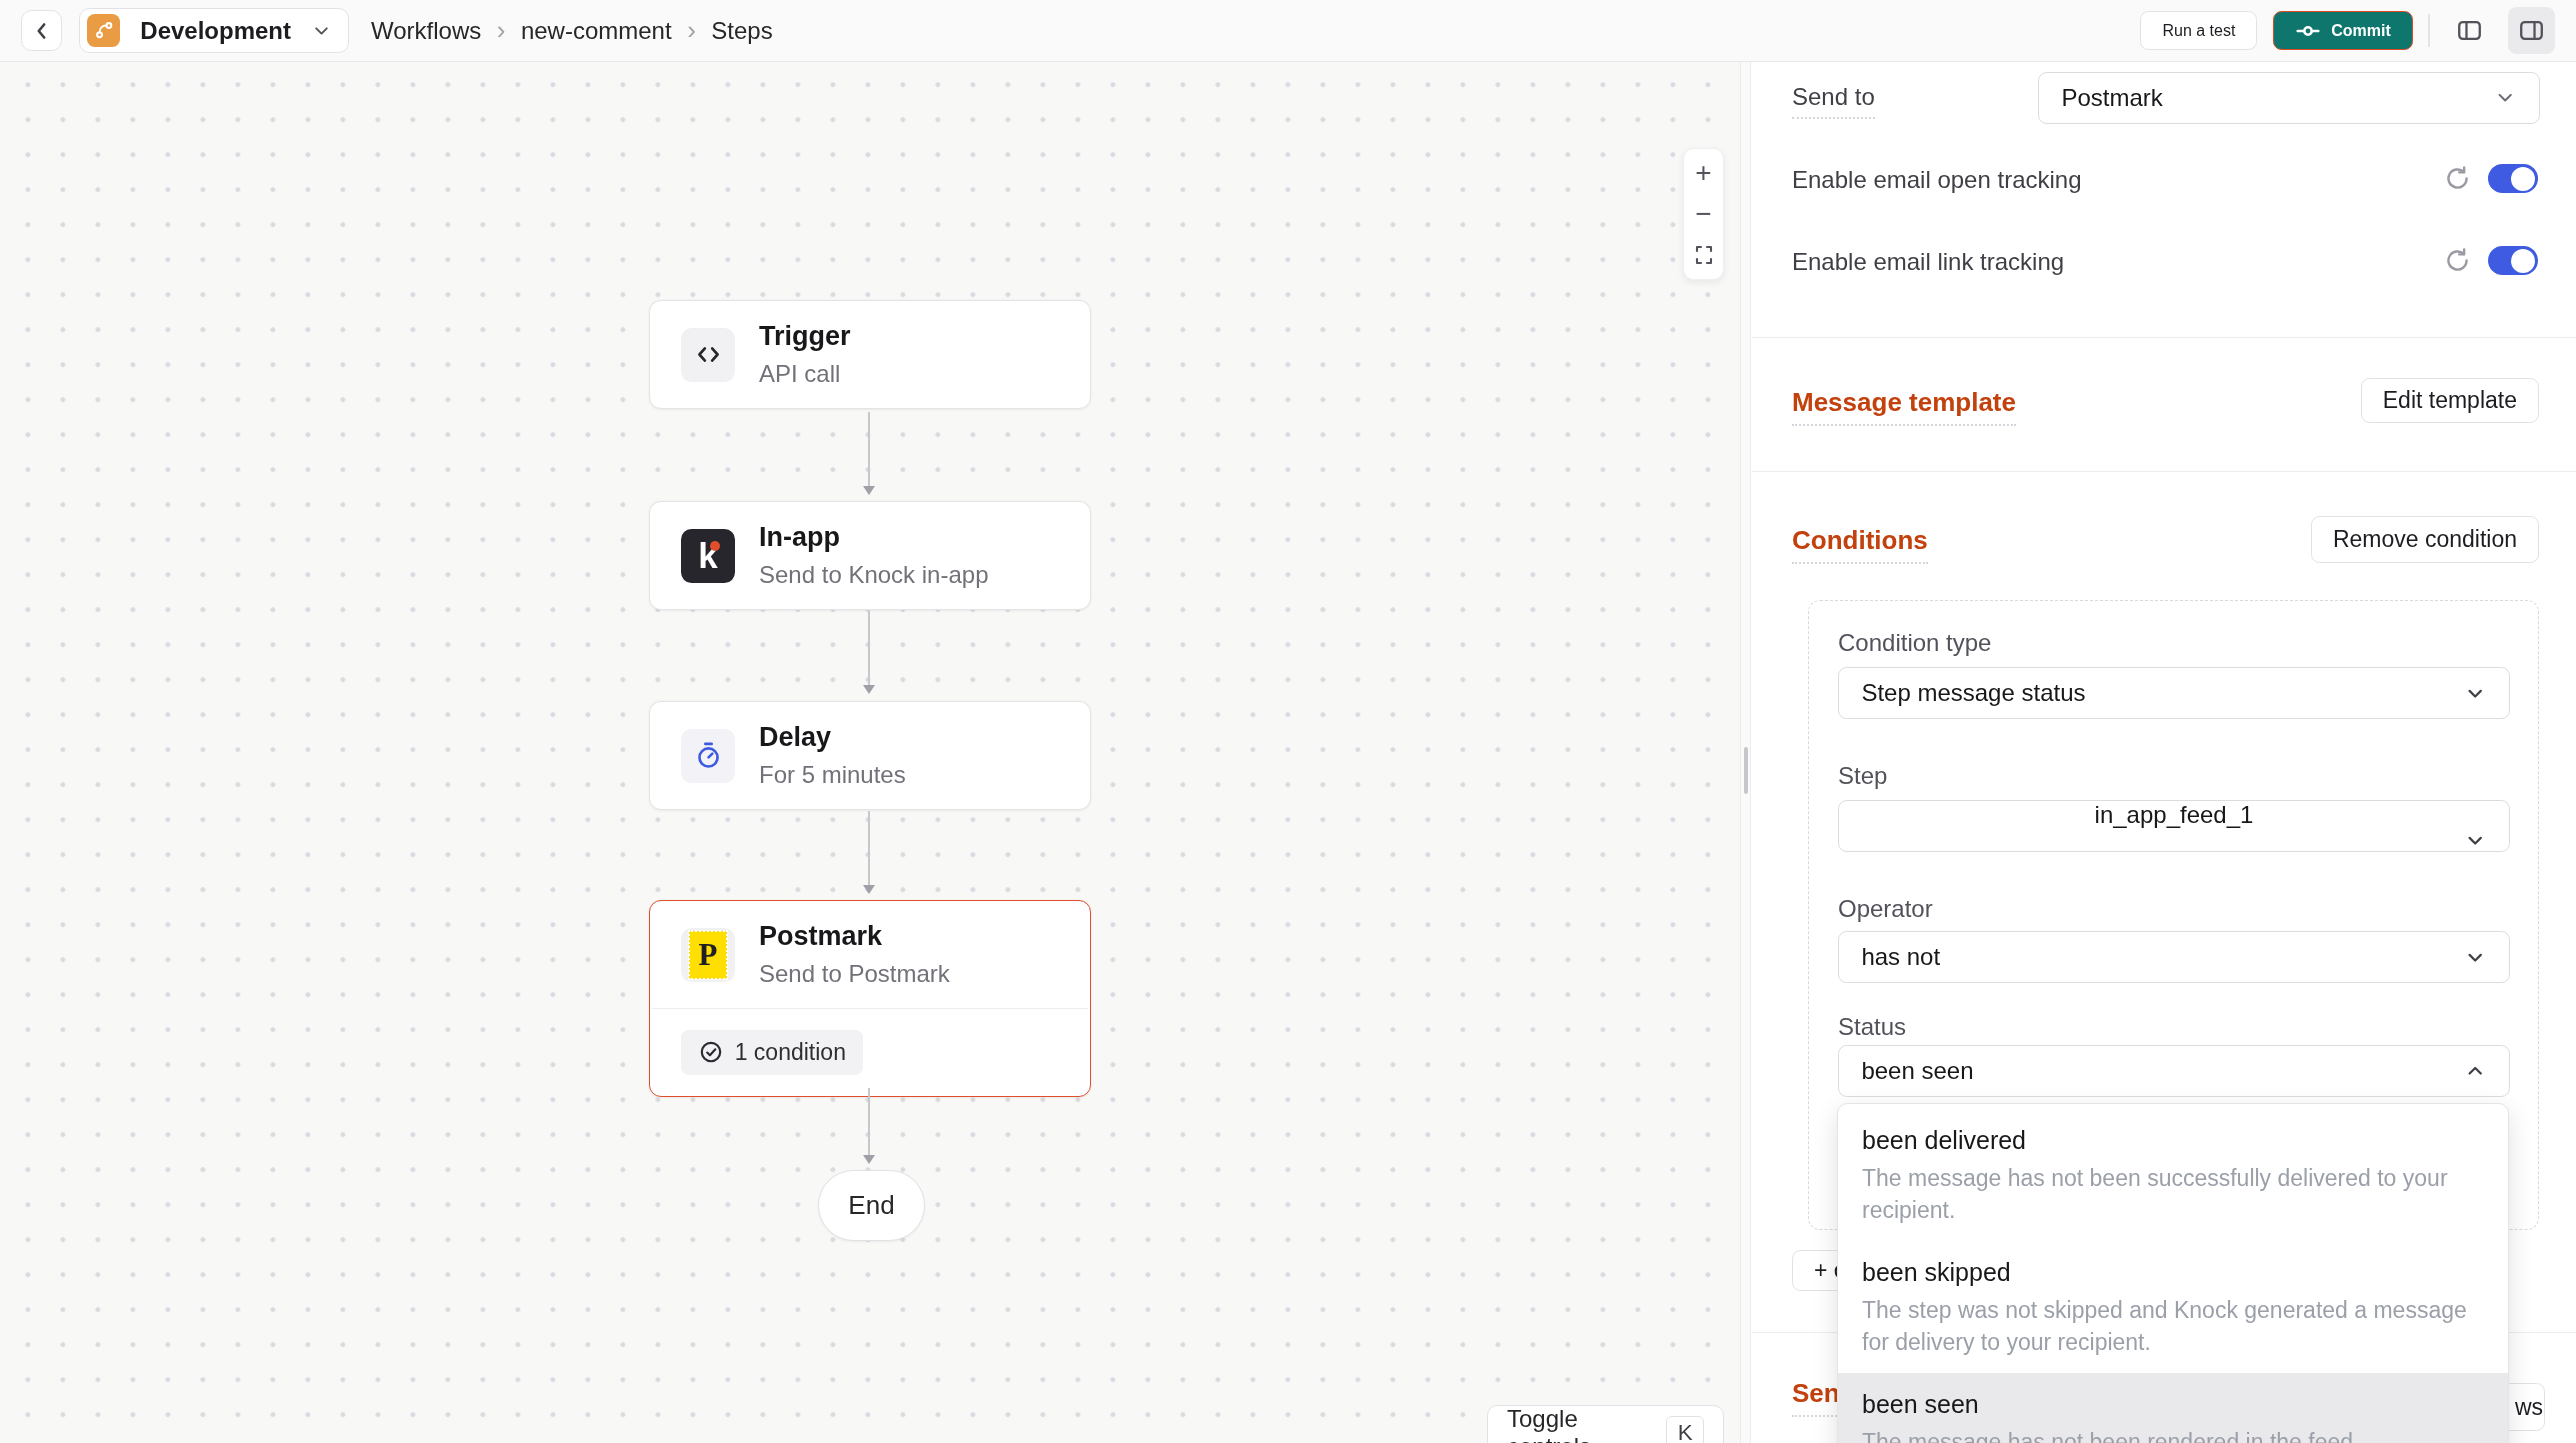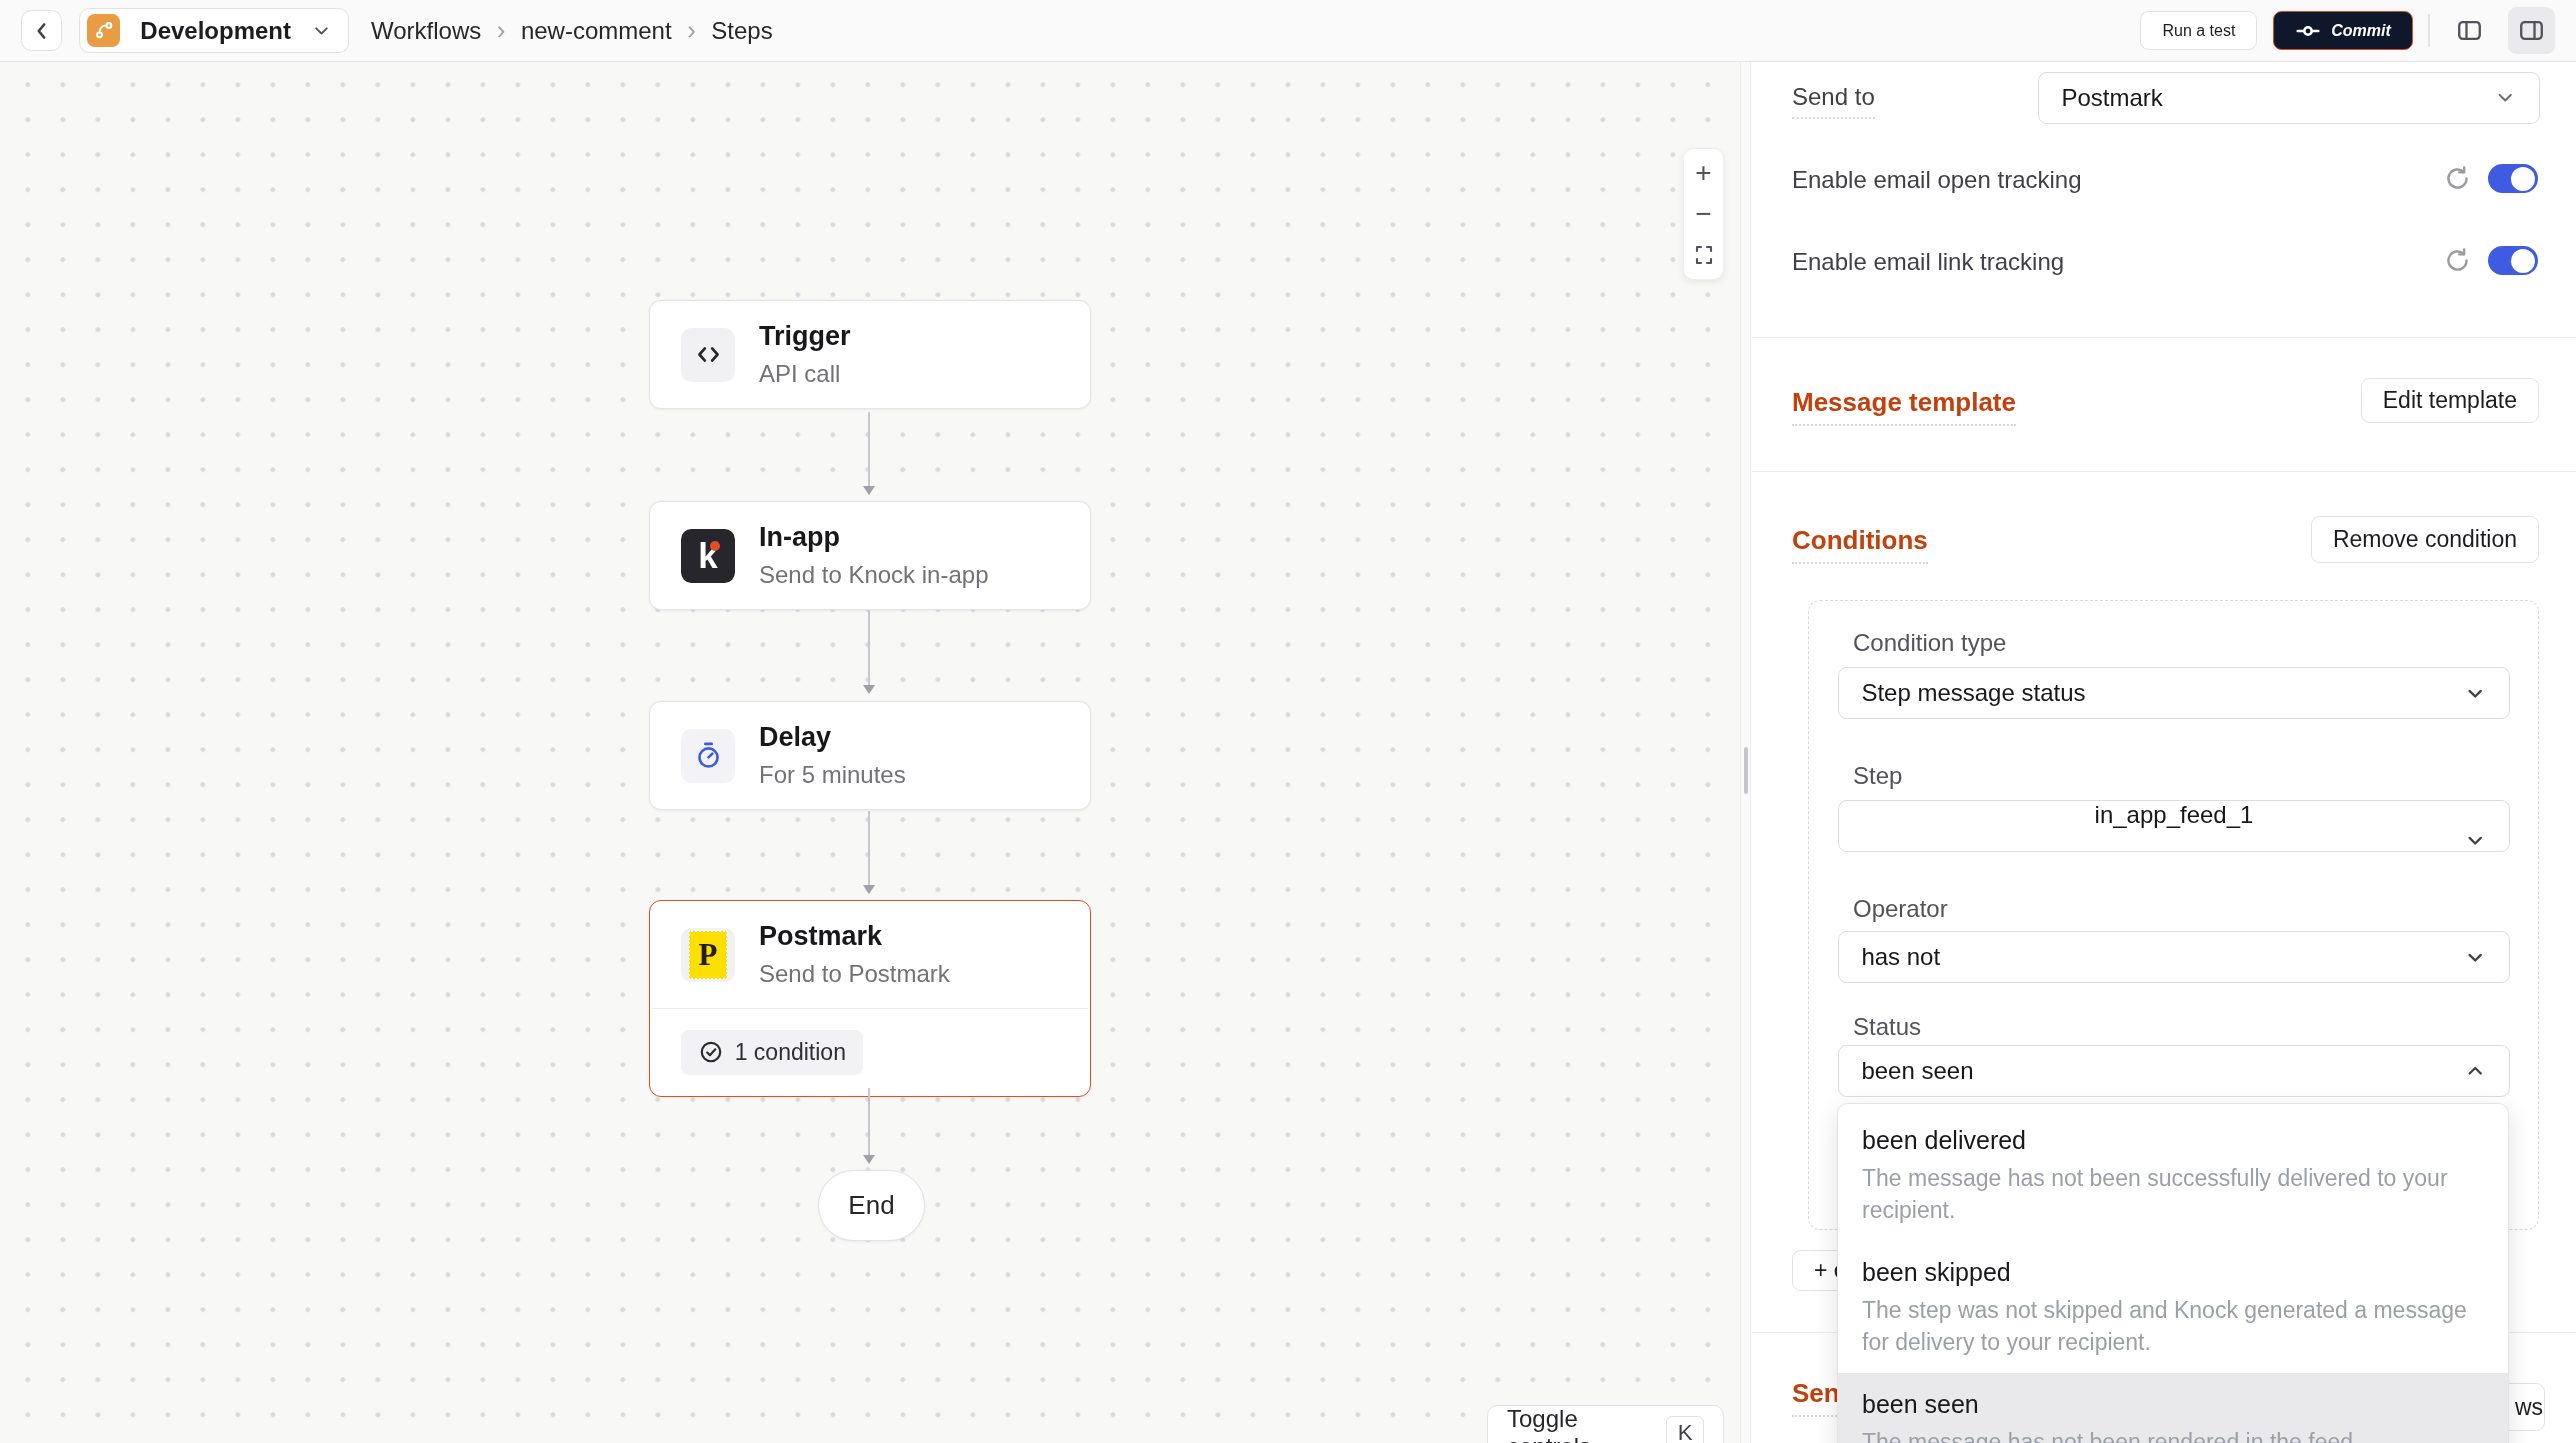--- a/index.html
+++ b/index.html
@@ -15,21 +15,21 @@
              align-items:center; gap:20px; padding:0 15.5px 0 7px; }
   .envicon { width:33px; height:33px; border-radius:7.8px; background:#E99C44; display:flex; align-items:center; justify-content:center; }
   .envlabel { font-size:24px; font-weight:700; color:#1C1C21; }
   .crumbs { display:flex; align-items:center; gap:15.5px; margin-left:5.2px; }
   .crumb { font-size:24px; color:#27272A; font-weight:500; }
   .crumbsep { font-size:26px; color:#A1A1AA; }
   .hright { margin-left:auto; display:flex; align-items:center; gap:15.5px; }
   .btn { height:39px; background:#fff; border:0.9px solid #E2E2E6; border-radius:8.6px; font-size:16px;
          font-weight:500; color:#1C1C21; padding:0 21px; display:flex; align-items:center; gap:10.4px;
          cursor:pointer; font-family:inherit; }
-  .btn-primary { background:#0f172a; border-color:#DE4A26; color:#fff; font-weight:600;font-style:italic; }
+  .btn-primary { background:#0f766e; border-color:#DE4A26; color:#fff; font-weight:600; }
   .vdiv { width:1.7px; height:33px; background:#E4E4E7; }
   .panelbtn { width:47px; height:47px; border-radius:8.6px; display:flex; align-items:center; justify-content:center; cursor:pointer; }
   .panelbtn.active { background:#EAEAED; }
 
   
   #canvas { position:absolute; left:0; top:62px; width:1741px; height:1381px; background:#F8F8F7;
             background-image:radial-gradient(#D9D9DF 2.2px, transparent 2.3px); background-size:35px 35px;
             background-position:10.4px 5.2px; border-right:0.9px solid #EBEBEE; }
   .node { position:absolute; left:649px; width:442px; background:#fff; border:0.9px solid #E4E4E7;
           border-radius:12px; box-shadow:0 0.9px 2.6px rgba(20,20,25,.06); cursor:pointer; }
@@ -78,21 +78,21 @@
   .select .chev { margin-left:auto; }
   .toggle { position:absolute; width:50px; height:29px; border-radius:14.7px; background:#D4D4D8; cursor:pointer; }
   .toggle::after { content:''; position:absolute; top:2.6px; left:2.6px; width:24px; height:24px; border-radius:50%; background:#fff; }
   .toggle.on { background:#3E5BE1; }
   .toggle.on::after { left:auto; right:2.6px; }
   .pdivider { position:absolute; left:0; right:0; height:0.9px; background:#ECECEF; }
   .pheading { font-size:26px; font-weight:700; color:#c2410c; }
   .sbtn { position:absolute; height:45px; background:#fff; border:0.9px solid #E2E2E6; border-radius:8.6px;
           font-size:23px; font-weight:500; color:#1C1C21; padding:0 21px; display:flex; align-items:center; cursor:pointer; }
   #condcard { position:absolute; left:56px; top:538px; width:731px; height:630px; border:1.7px dashed #D8D8DE; border-radius:12px; }
-  .flabel { position:absolute; left:44px; font-size:24px; color:#52525B; }
+  .flabel { position:absolute; left:29px; font-size:24px; color:#52525B; }
   .cselect { left:29px; width:672px; }
   #statusmenu { position:absolute; left:85px; top:1041px; width:672px; height:432px; background:#fff;
                 border:0.9px solid #E4E4E7; border-radius:10.4px; box-shadow:0 8.6px 26px rgba(20,20,25,.12);
                 z-index:10; padding-top:5.2px; overflow:hidden; }
   .opt { padding:14px 24px 15.5px 24px; cursor:pointer; }
   .opt.active { background:#E9E9EC; }
   .otitle { font-size:25px; font-weight:500; color:#18181B; line-height:35px; }
   .odesc { font-size:23px; color:#9A9FA8; line-height:32px; margin-top:3.5px; }
   #orbtn { position:absolute; left:40px; top:1188px; height:41px; z-index:1; }
   #snheading { position:absolute; left:40px; top:1316px; z-index:1; }

